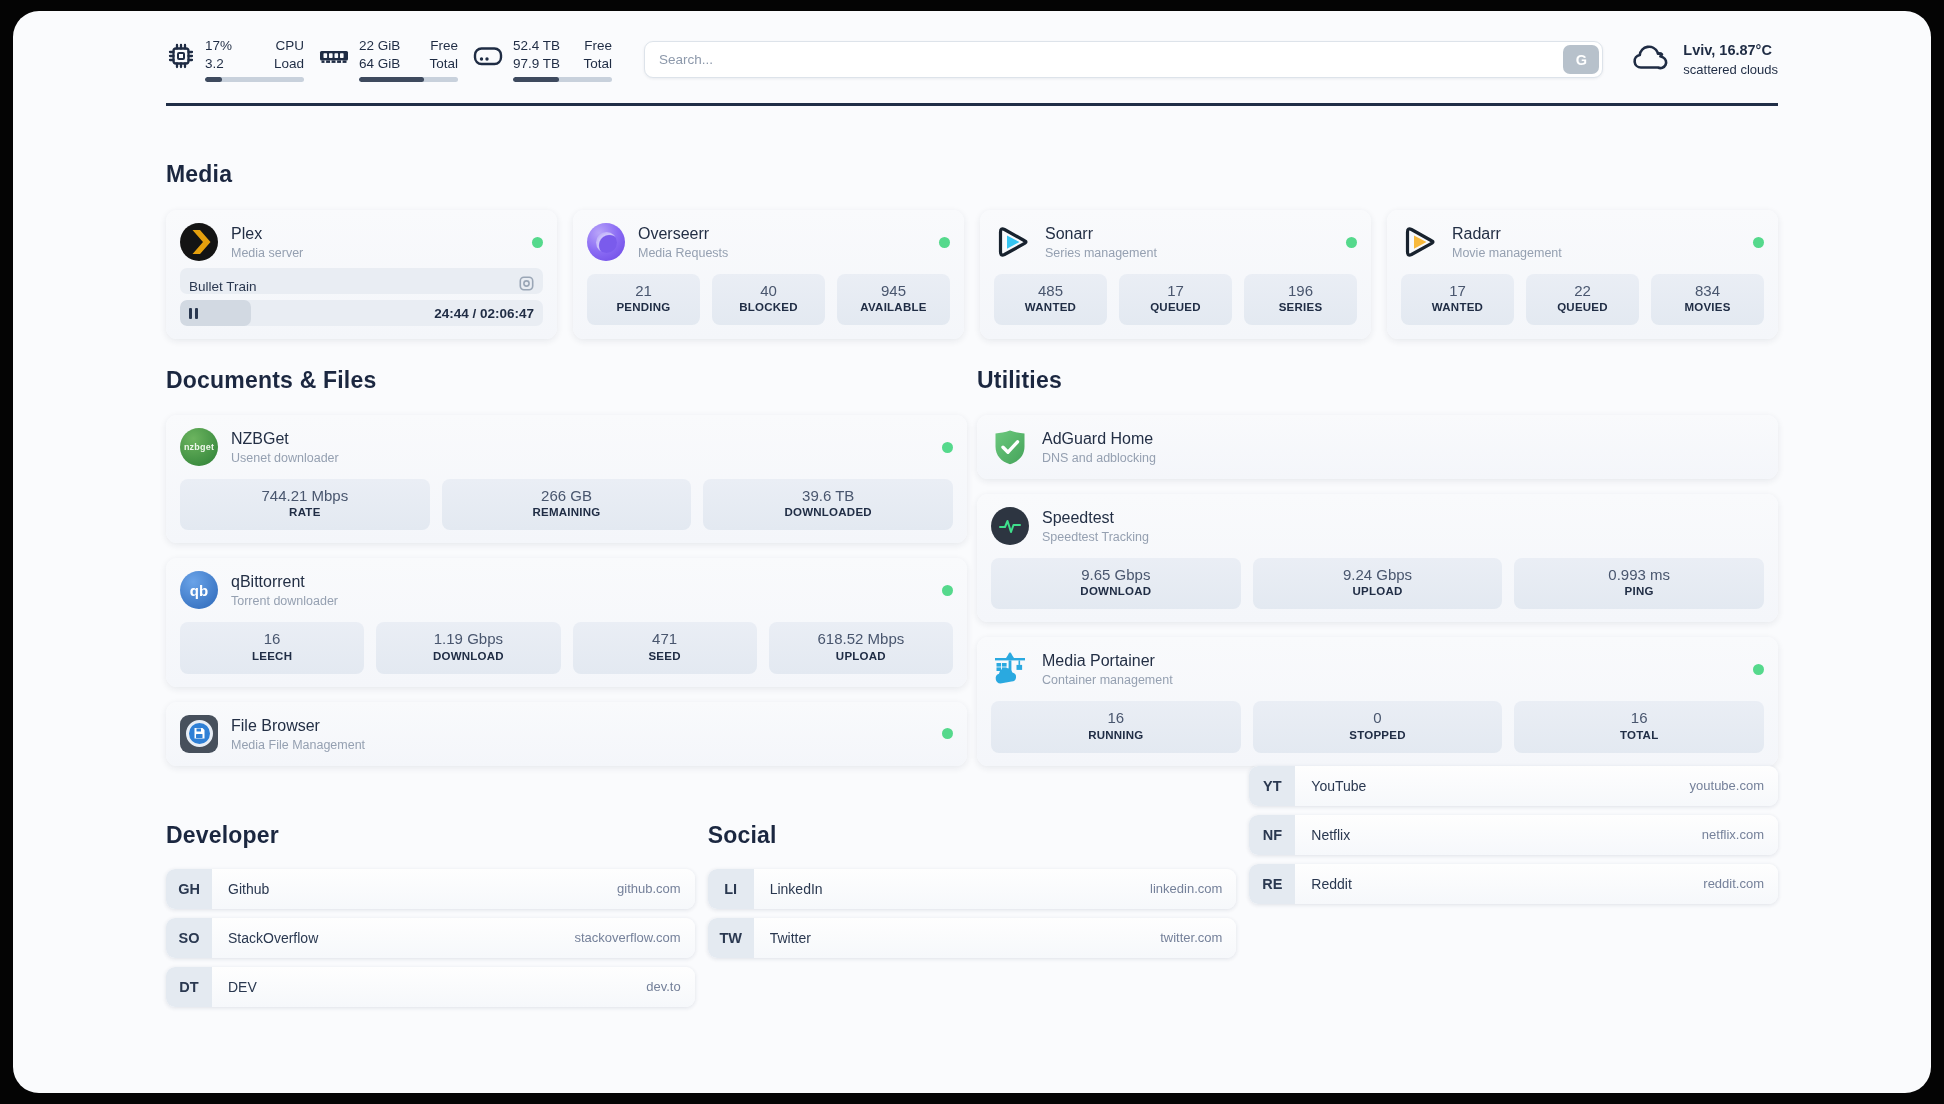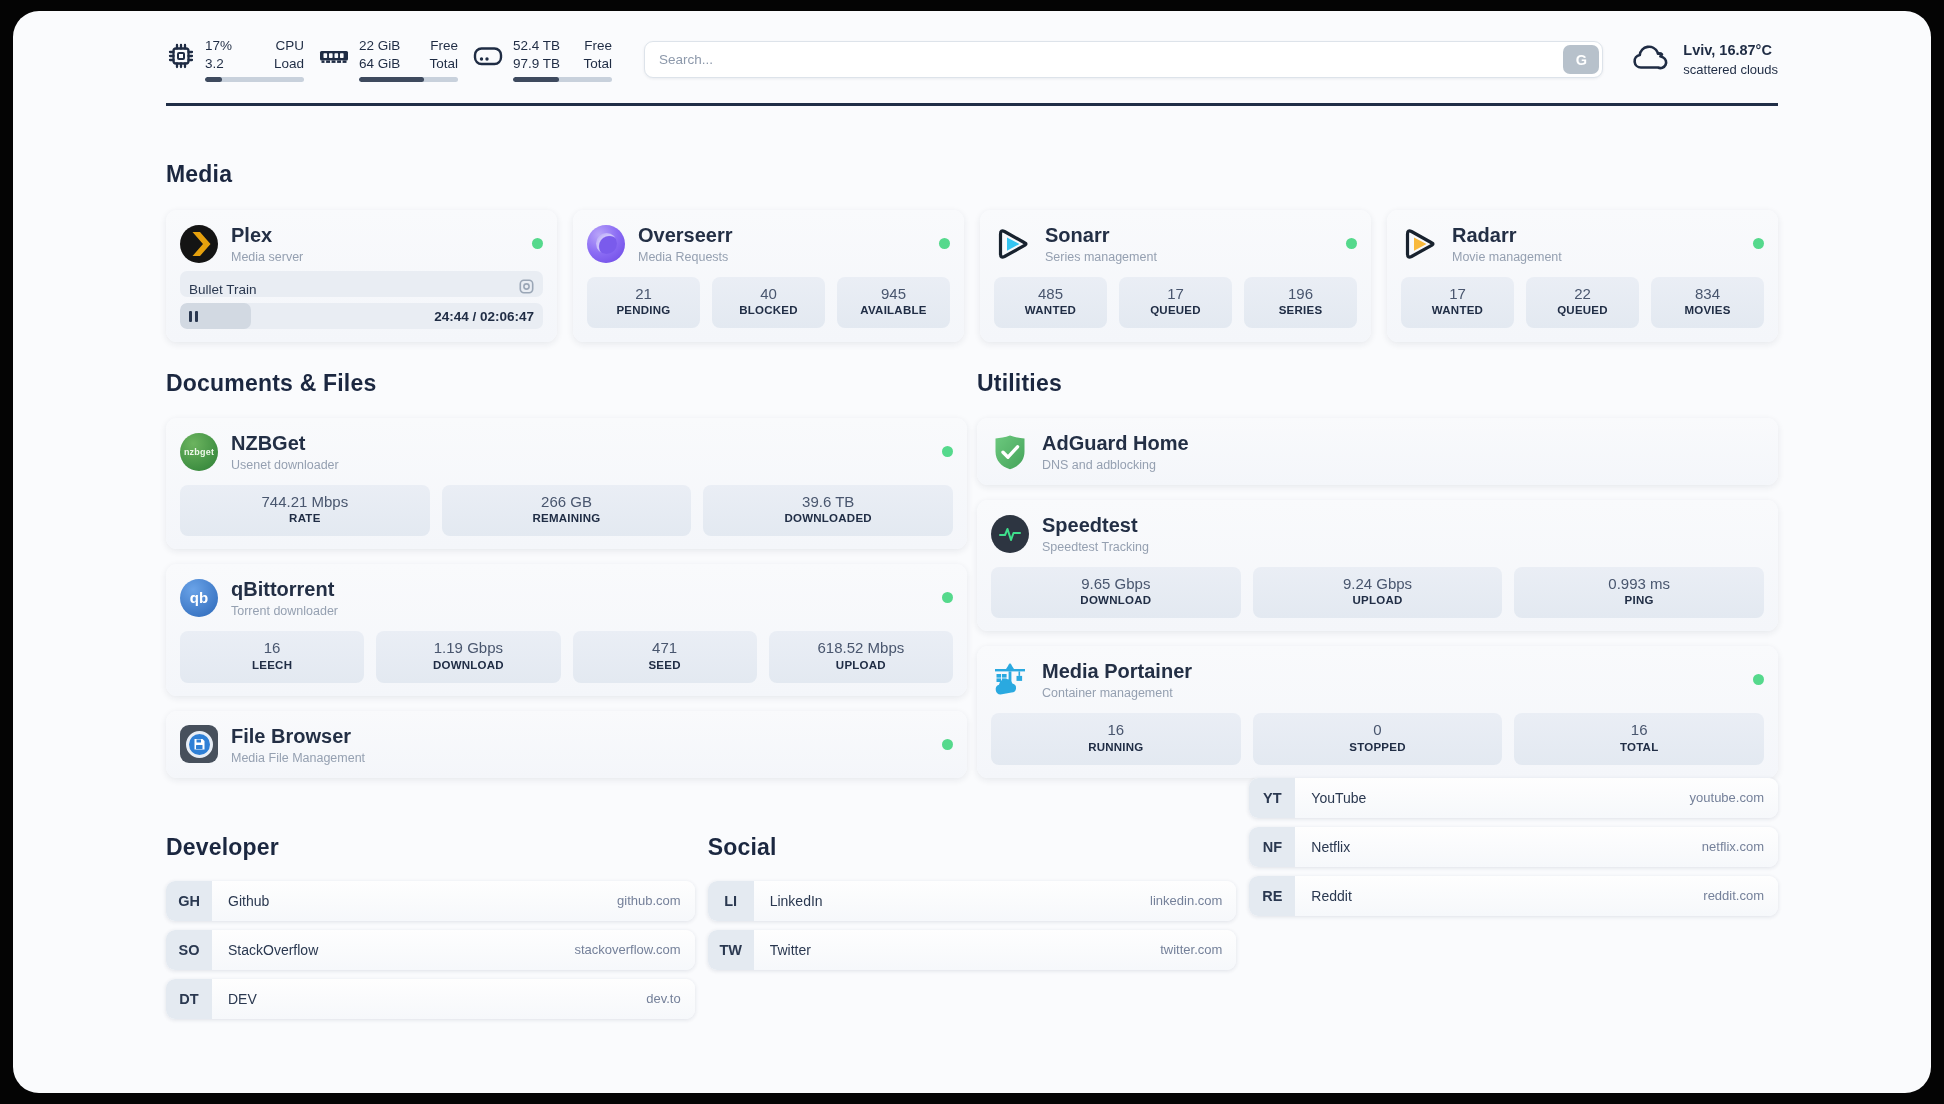--- a/index.html
+++ b/index.html
@@ -47,21 +47,21 @@
   .two-col { display:grid; grid-template-columns:1fr 1fr; column-gap:10px; align-items:start; }
   .col-stack { display:flex; flex-direction:column; gap:15px; }
 
   
   .card { background:linear-gradient(180deg,#f9fafc,#f4f6fa); border-radius:11px;
       box-shadow:0 2px 7px rgba(28,42,72,.09); padding:13px 14px; cursor:pointer; }
   .app-header { display:flex; align-items:center; }
   .app-icon { width:38px; height:38px; flex:none; display:flex; align-items:center;
       justify-content:center; position:relative; }
   .app-titles { margin-left:13px; }
-  .app-name { font-size:20px; font-weight:700; color:#232f45; line-height:1.2; }
+  .app-name { font-size:16px; font-weight:400; color:#232f45; line-height:1.2; }
   .app-sub  { font-size:12.5px; color:#95a0b1; margin-top:3px; }
   .status-dot { width:11px; height:11px; border-radius:50%; background:#55d98c; margin-left:auto; flex:none; }
 
   .tiles { display:flex; gap:12px; margin-top:13px; }
   .tile { flex:1; background:linear-gradient(180deg,#eaeef5,#e3e9f1); border-radius:8px;
       text-align:center; padding:7px 2px 12px; }
   .tile-value { font-size:15px; color:#49566e; line-height:1.35; }
   .tile-label { font-size:11.5px; font-weight:700; color:#202d45; letter-spacing:.25px; }
 
   

